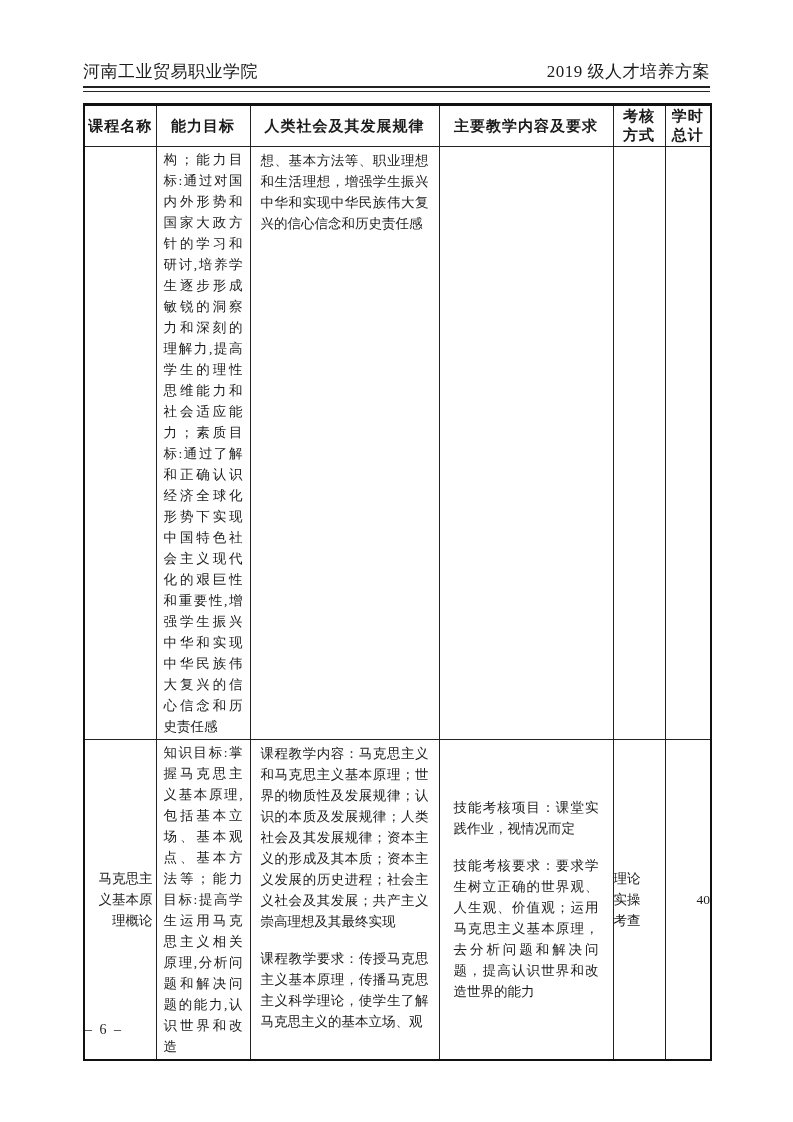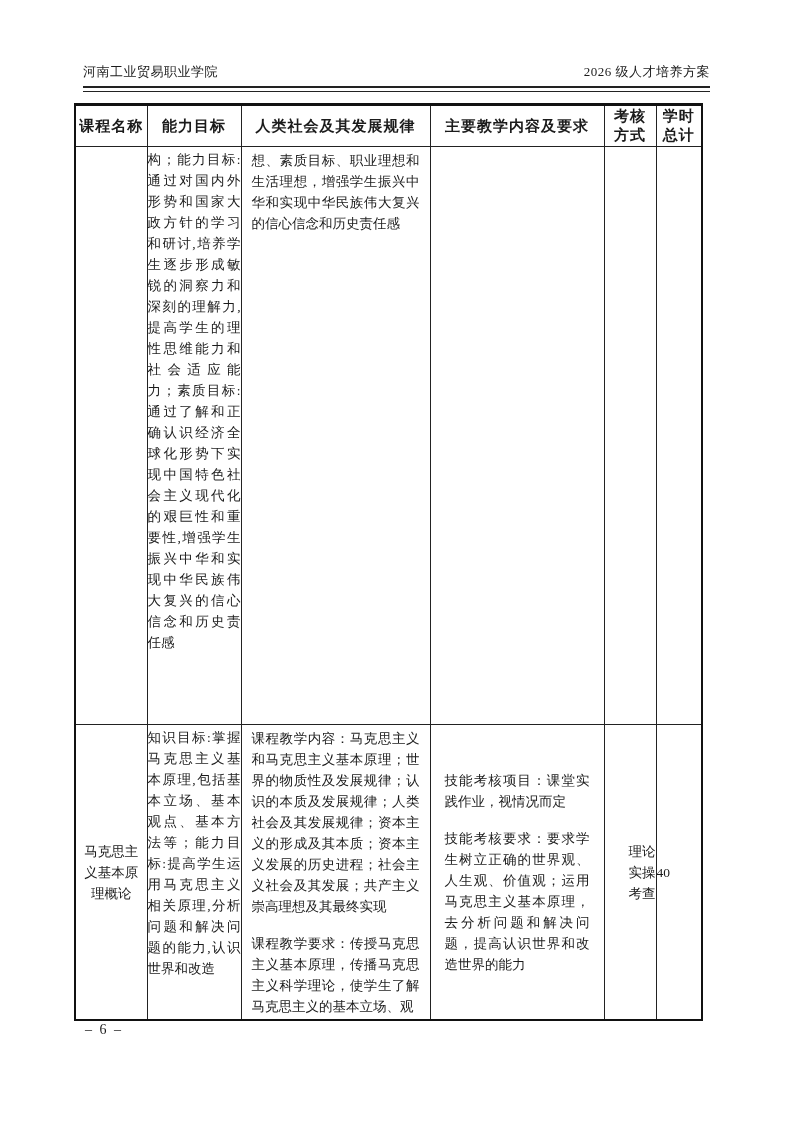--- a/index.html
+++ b/index.html
@@ -10,71 +10,71 @@
     margin:0 auto;
     background:#ffffff;
     font-family:"Liberation Serif","DejaVu Serif",serif;
     color:#1b1b1b;
     overflow:hidden;
   }
   
   .page-header {
     position:absolute; left:83px; top:63px; width:627px;
     display:flex; justify-content:space-between; align-items:flex-end;
-    font-size:13px; line-height:17px; letter-spacing:0.5px;
+    font-size:17px; line-height:17px; letter-spacing:0.5px;
     padding-bottom:4px;
   }
   .header-rule {
     position:absolute; left:83px; top:86px; width:627px; height:6px;
     border-top:2px solid #222; border-bottom:1px solid #222;
   }
   
   table.curriculum {
-    position:absolute; left:74px; top:103px; width:627px;
+    position:absolute; left:83px; top:103px; width:627px;
     border-collapse:collapse; table-layout:fixed;
     border:2px solid #111;
     border-top-width:3px;
   }
   table.curriculum th, table.curriculum td {
     border:1px solid #222;
     overflow:hidden;
   }
   table.curriculum th {
     font-size:15px; font-weight:bold; letter-spacing:1px;
     text-align:center; vertical-align:middle;
     height:42px; line-height:19px;
     white-space:pre-line;
     border-bottom-width:1px;
   }
   tr.row-1 { height:578px; }
   tr.row-2 { height:292px; }
   td { font-size:13.5px; line-height:21px; }
   td.va-top { vertical-align:top; }
   td.va-mid { vertical-align:middle; }
-  td.c-name   { text-align:center; padding:2px 3px; }
-  td.c-obj    { padding:2px 0; text-align:justify; text-justify:inter-character; }
+  td.c-name   { text-align:right; padding:2px 3px; }
+  td.c-obj    { padding:2px 7px; text-align:justify; text-justify:inter-character; }
   td.c-cont   { padding:3px 10px 2px 10px; text-align:justify; text-justify:inter-character; }
   td.c-skill  { padding:2px 14px; text-align:justify; text-justify:inter-character; }
-  td.c-method { text-align:right; white-space:pre-line; }
-  td.c-hours  { text-align:left; }
+  td.c-method { text-align:left; white-space:pre-line; }
+  td.c-hours  { text-align:right; }
   .para-gap { margin-top:16px; }
   
   .page-number {
     position:absolute; left:85px; top:1022px;
     font-size:14px; letter-spacing:2px;
   }
 </style>
 </head>
 <body>
 
 <div class="page">
 
   <div class="page-header">
     <span>河南工业贸易职业学院</span>
-    <span>2026 级人才培养方案</span>
+    <span>2019 级人才培养方案</span>
   </div>
   <div class="header-rule"></div>
 
   <table class="curriculum">
     <colgroup>
       <col style="width:72px">
       <col style="width:94px">
       <col style="width:189px">
       <col style="width:174px">
       <col style="width:52px">
@@ -90,21 +90,21 @@
 方式</th>
         <th>学时
 总计</th>
       </tr>
     </thead>
     <tbody>
       <tr class="row-1">
         <td class="c-name va-mid"></td>
         <td class="c-obj va-top">构；能力目标:通过对国内外形势和国家大政方针的学习和研讨,培养学生逐步形成敏锐的洞察力和深刻的理解力,提高学生的理性思维能力和社会适应能力；素质目标:通过了解和正确认识经济全球化形势下实现中国特色社会主义现代化的艰巨性和重要性,增强学生振兴中华和实现中华民族伟大复兴的信心信念和历史责任感</td>
         <td class="c-cont va-top">
-          <div class="para">想、素质目标、职业理想和生活理想，增强学生振兴中华和实现中华民族伟大复兴的信心信念和历史责任感</div>
+          <div class="para">想、基本方法等、职业理想和生活理想，增强学生振兴中华和实现中华民族伟大复兴的信心信念和历史责任感</div>
         </td>
         <td class="c-skill va-mid"></td>
         <td class="c-method va-mid"></td>
         <td class="c-hours va-mid"></td>
       </tr>
       <tr class="row-2">
         <td class="c-name va-mid">马克思主义基本原理概论</td>
         <td class="c-obj va-top">知识目标:掌握马克思主义基本原理,包括基本立场、基本观点、基本方法等；能力目标:提高学生运用马克思主义相关原理,分析问题和解决问题的能力,认识世界和改造</td>
         <td class="c-cont va-top">
           <div class="para">课程教学内容：马克思主义和马克思主义基本原理；世界的物质性及发展规律；认识的本质及发展规律；人类社会及其发展规律；资本主义的形成及其本质；资本主义发展的历史进程；社会主义社会及其发展；共产主义崇高理想及其最终实现</div>

